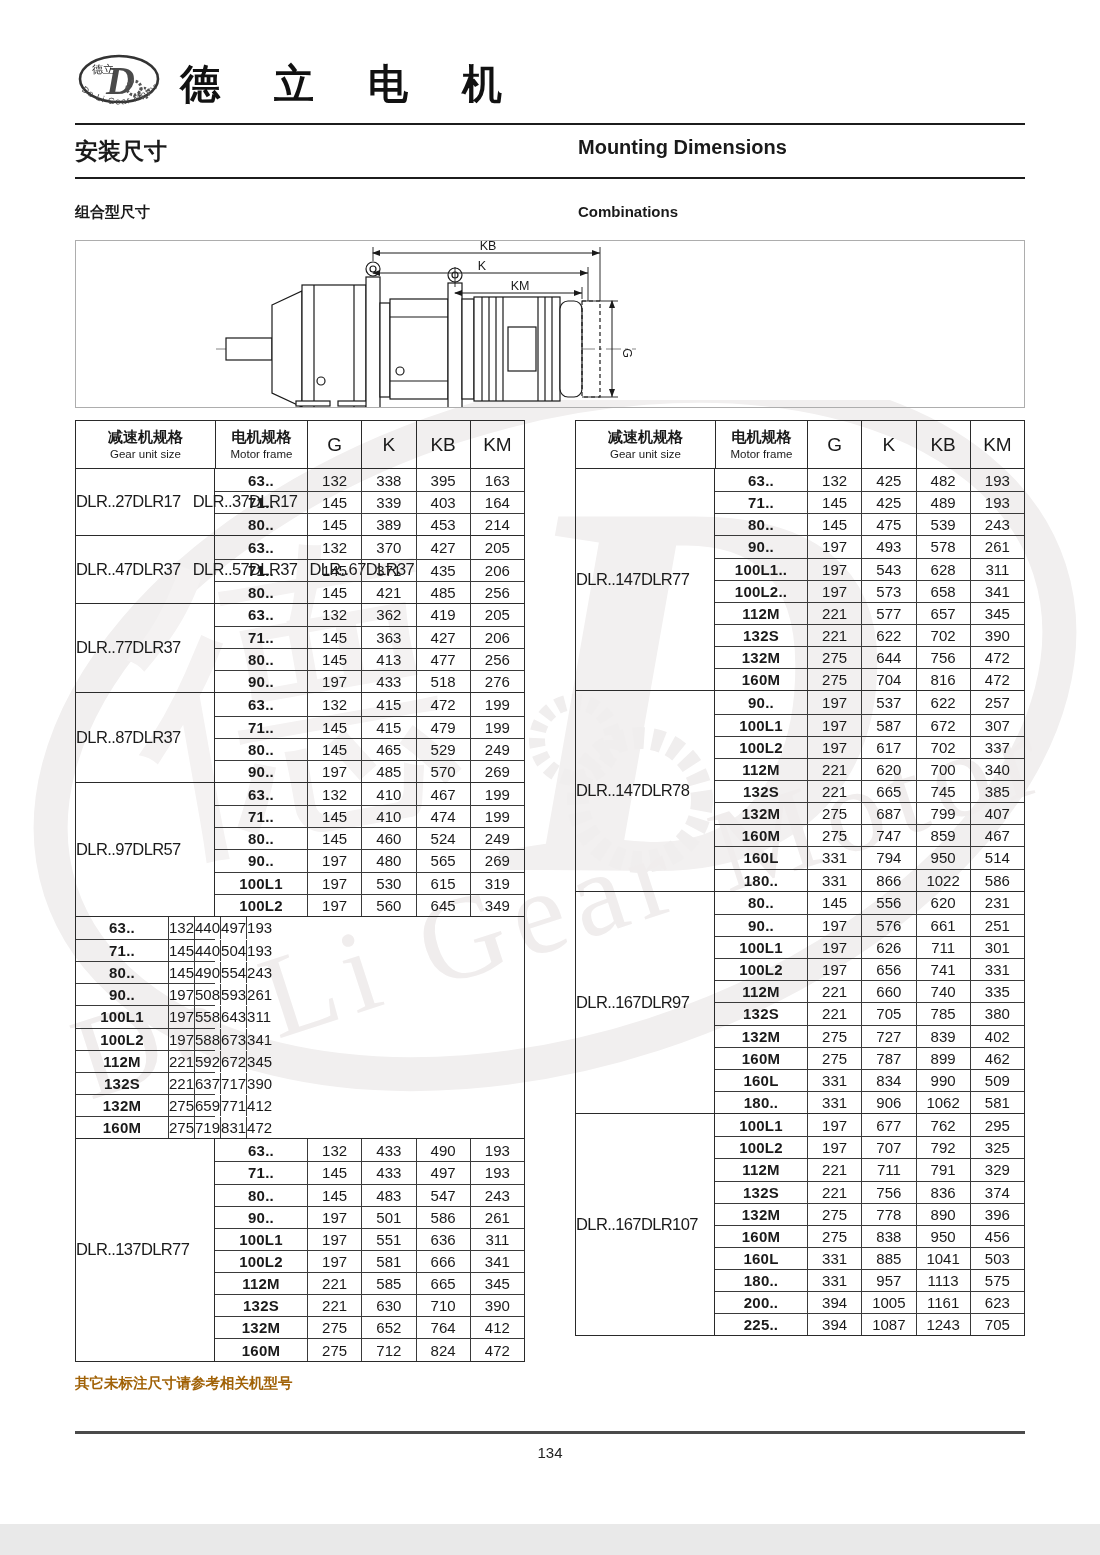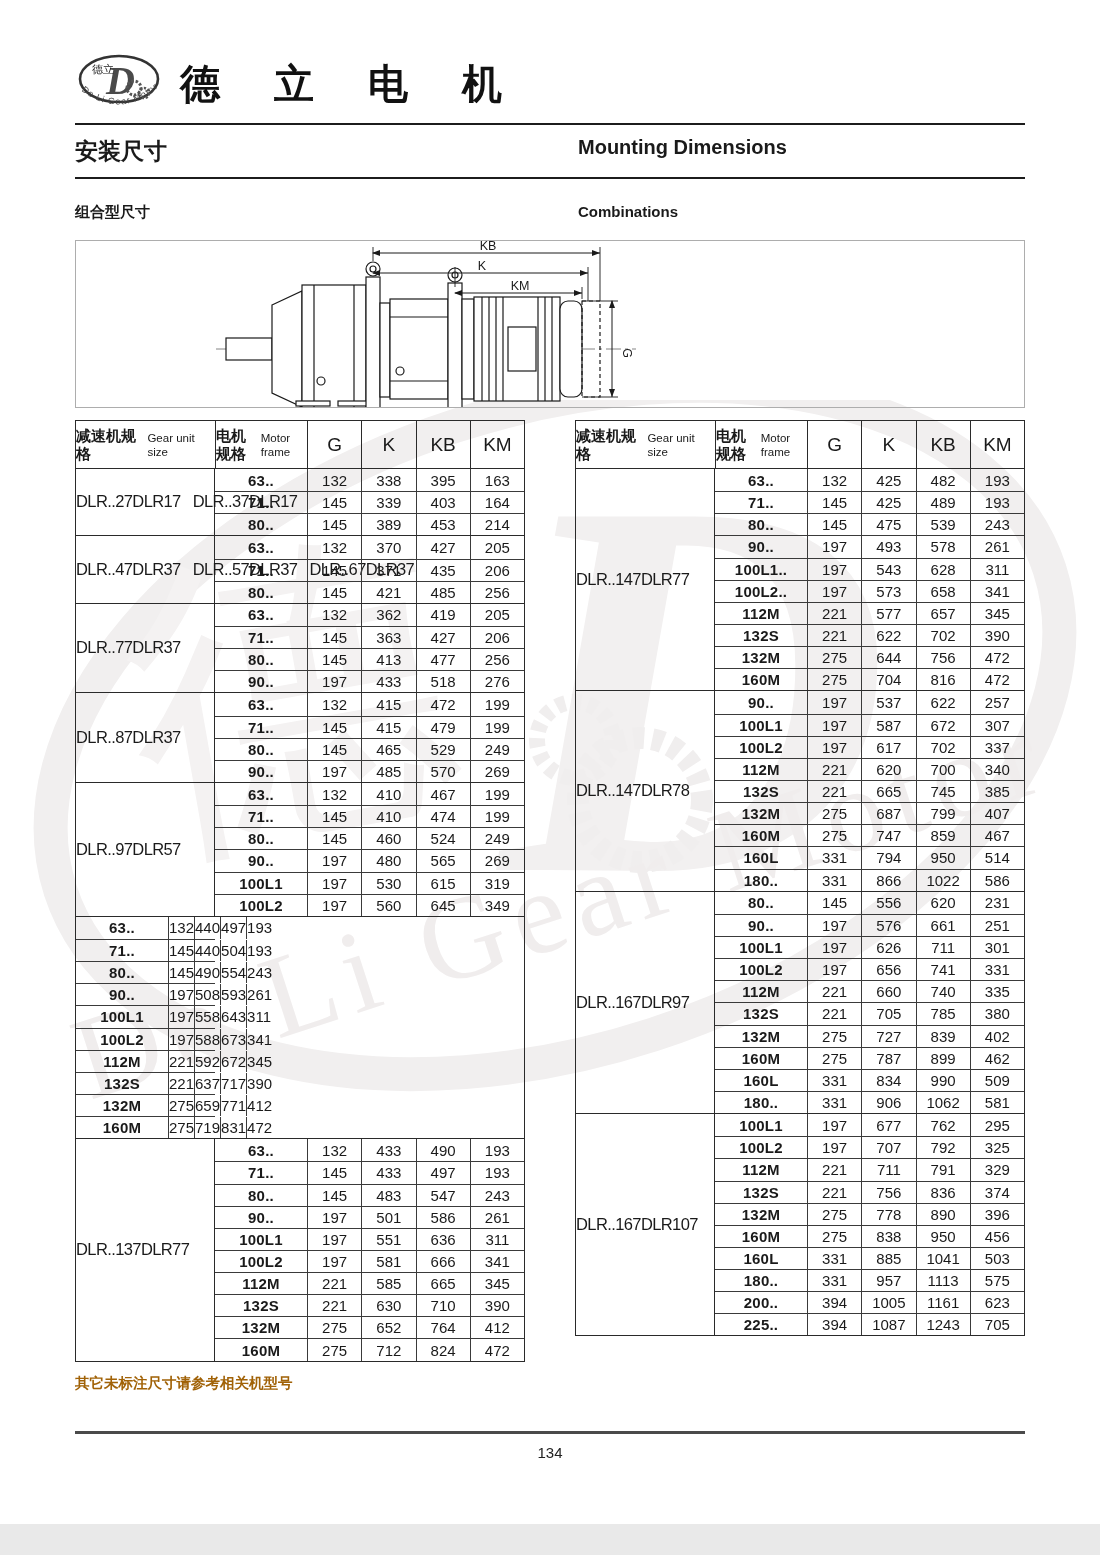--- a/index.html
+++ b/index.html
@@ -27,21 +27,21 @@
 
   
   .diagram-box{position:absolute;left:75px;top:240px;width:948px;height:166px;
                border:1px solid #adadad;background:transparent;}
   .diagram-box svg{display:block;width:100%;height:100%;}
 
   
   .tables-row{position:absolute;left:75px;top:420px;width:950px;display:flex;gap:50px;align-items:flex-start;}
   .dim-table{width:450px;box-sizing:border-box;border:1.6px solid #2a2a2a;font-size:15px;background:transparent;}
   .thead{display:grid;grid-template-columns:139px 92px 1fr 1fr 1fr 1fr;height:47px;border-bottom:1.6px solid #2a2a2a;}
-  .th{display:flex;flex-direction:row;align-items:center;justify-content:center;border-left:1px solid #2a2a2a;line-height:1.15;}
+  .th{display:flex;flex-direction:column;align-items:center;justify-content:center;border-left:1px solid #2a2a2a;line-height:1.15;}
   .th:first-child{border-left:none;}
   .th .cn{font-size:15px;font-weight:bold;}
   .th .en{font-size:11.5px;margin-top:2px;}
   .th.dim{font-size:19px;}
   .group{display:grid;grid-template-columns:139px 1fr;}
   .group + .group{border-top:1.4px solid #2a2a2a;}
   .gearcell{display:flex;flex-direction:row;align-items:center;
             border-right:1px solid #2a2a2a;font-size:16.5px;letter-spacing:-0.6px;line-height:1.3;gap:12px;}
   .rows{display:flex;flex-direction:column;}
   .drow{display:grid;grid-template-columns:92px 1fr 1fr 1fr 1fr;height:22.15px;box-sizing:border-box;}

